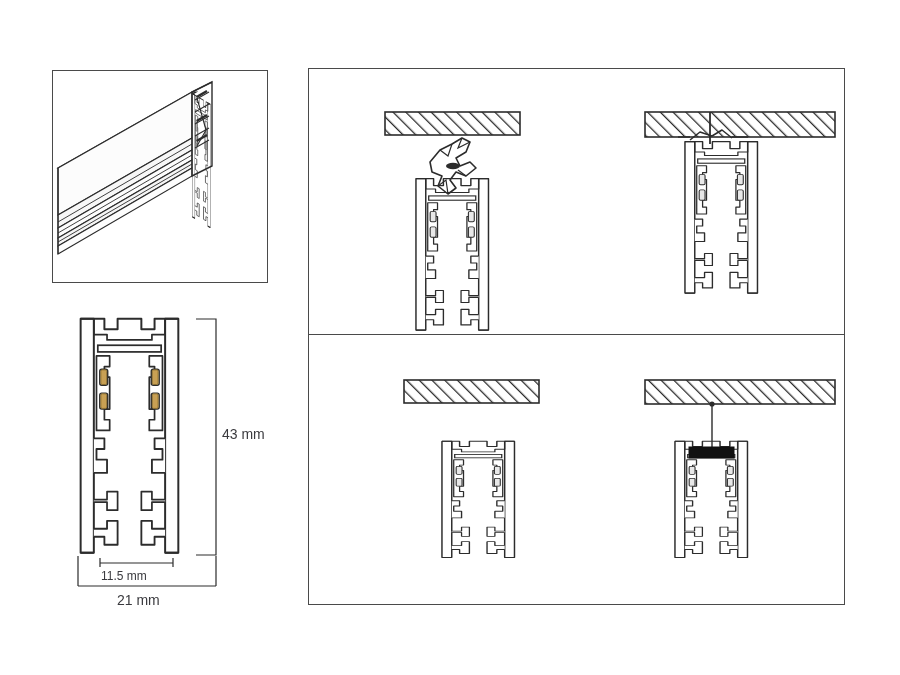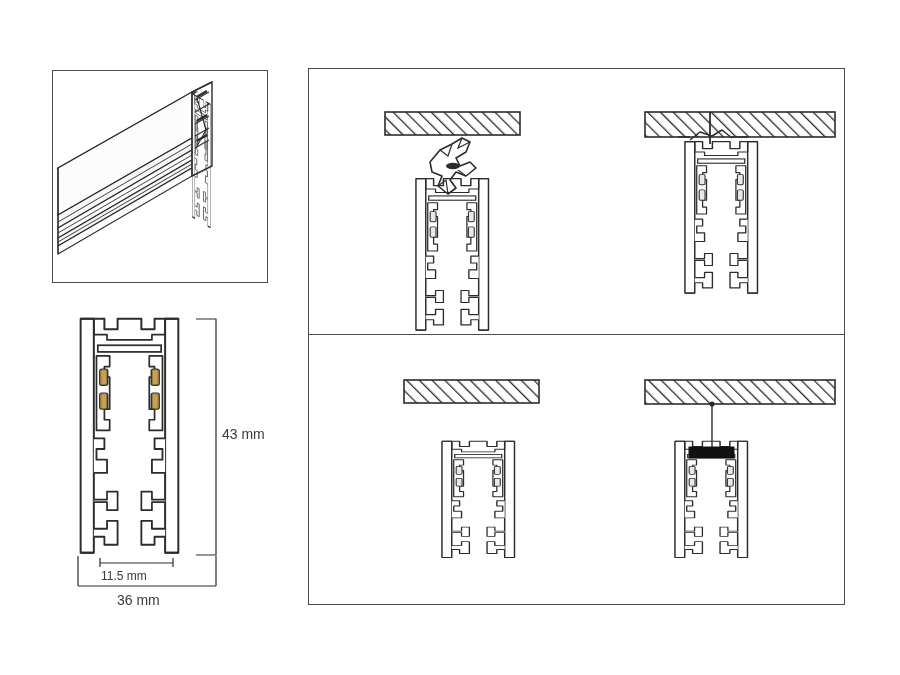--- a/index.html
+++ b/index.html
@@ -59,21 +59,21 @@
 
   <div class="panel" id="panel-perspective"></div>
 
   <div class="panel" id="panel-mounting">
     <div class="section-divider" style="top: 265px;"></div>
   </div>
 
 
   <div class="dim-label" style="left:222px; top:426px;">43 mm</div>
   <div class="dim-label" style="left:101px; top:569px; font-size:12px;">11.5 mm</div>
-  <div class="dim-label" style="left:117px; top:592px;">36 mm</div>
+  <div class="dim-label" style="left:117px; top:592px;">21 mm</div>
 
   <svg class="svg-layer" viewBox="0 0 900 675">
     <defs>
 
       <pattern id="hatch45" width="9" height="9" patternUnits="userSpaceOnUse" patternTransform="rotate(-45)">
         <line x1="0" y1="0" x2="0" y2="9" stroke="#2c2c2c" stroke-width="2.6"></line>
       </pattern>
 
       <linearGradient id="faceShade" x1="0" y1="0" x2="0" y2="1">
         <stop offset="0%" stop-color="#ffffff"></stop>

